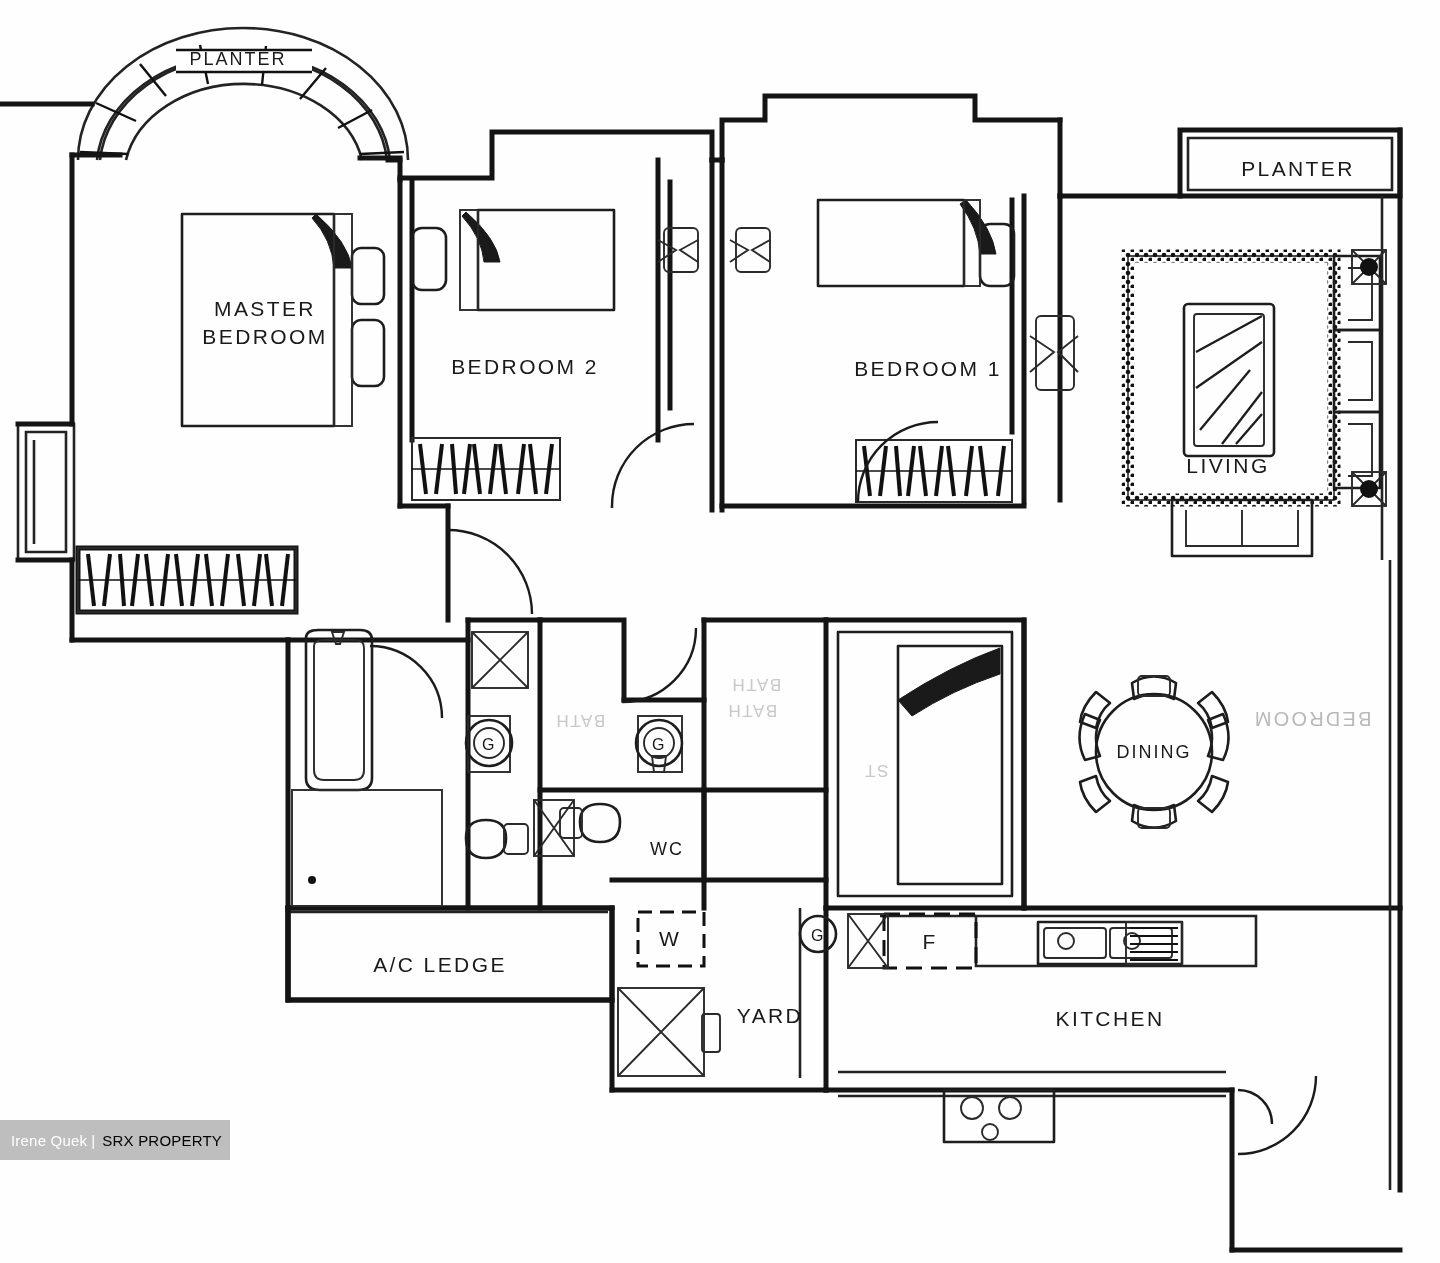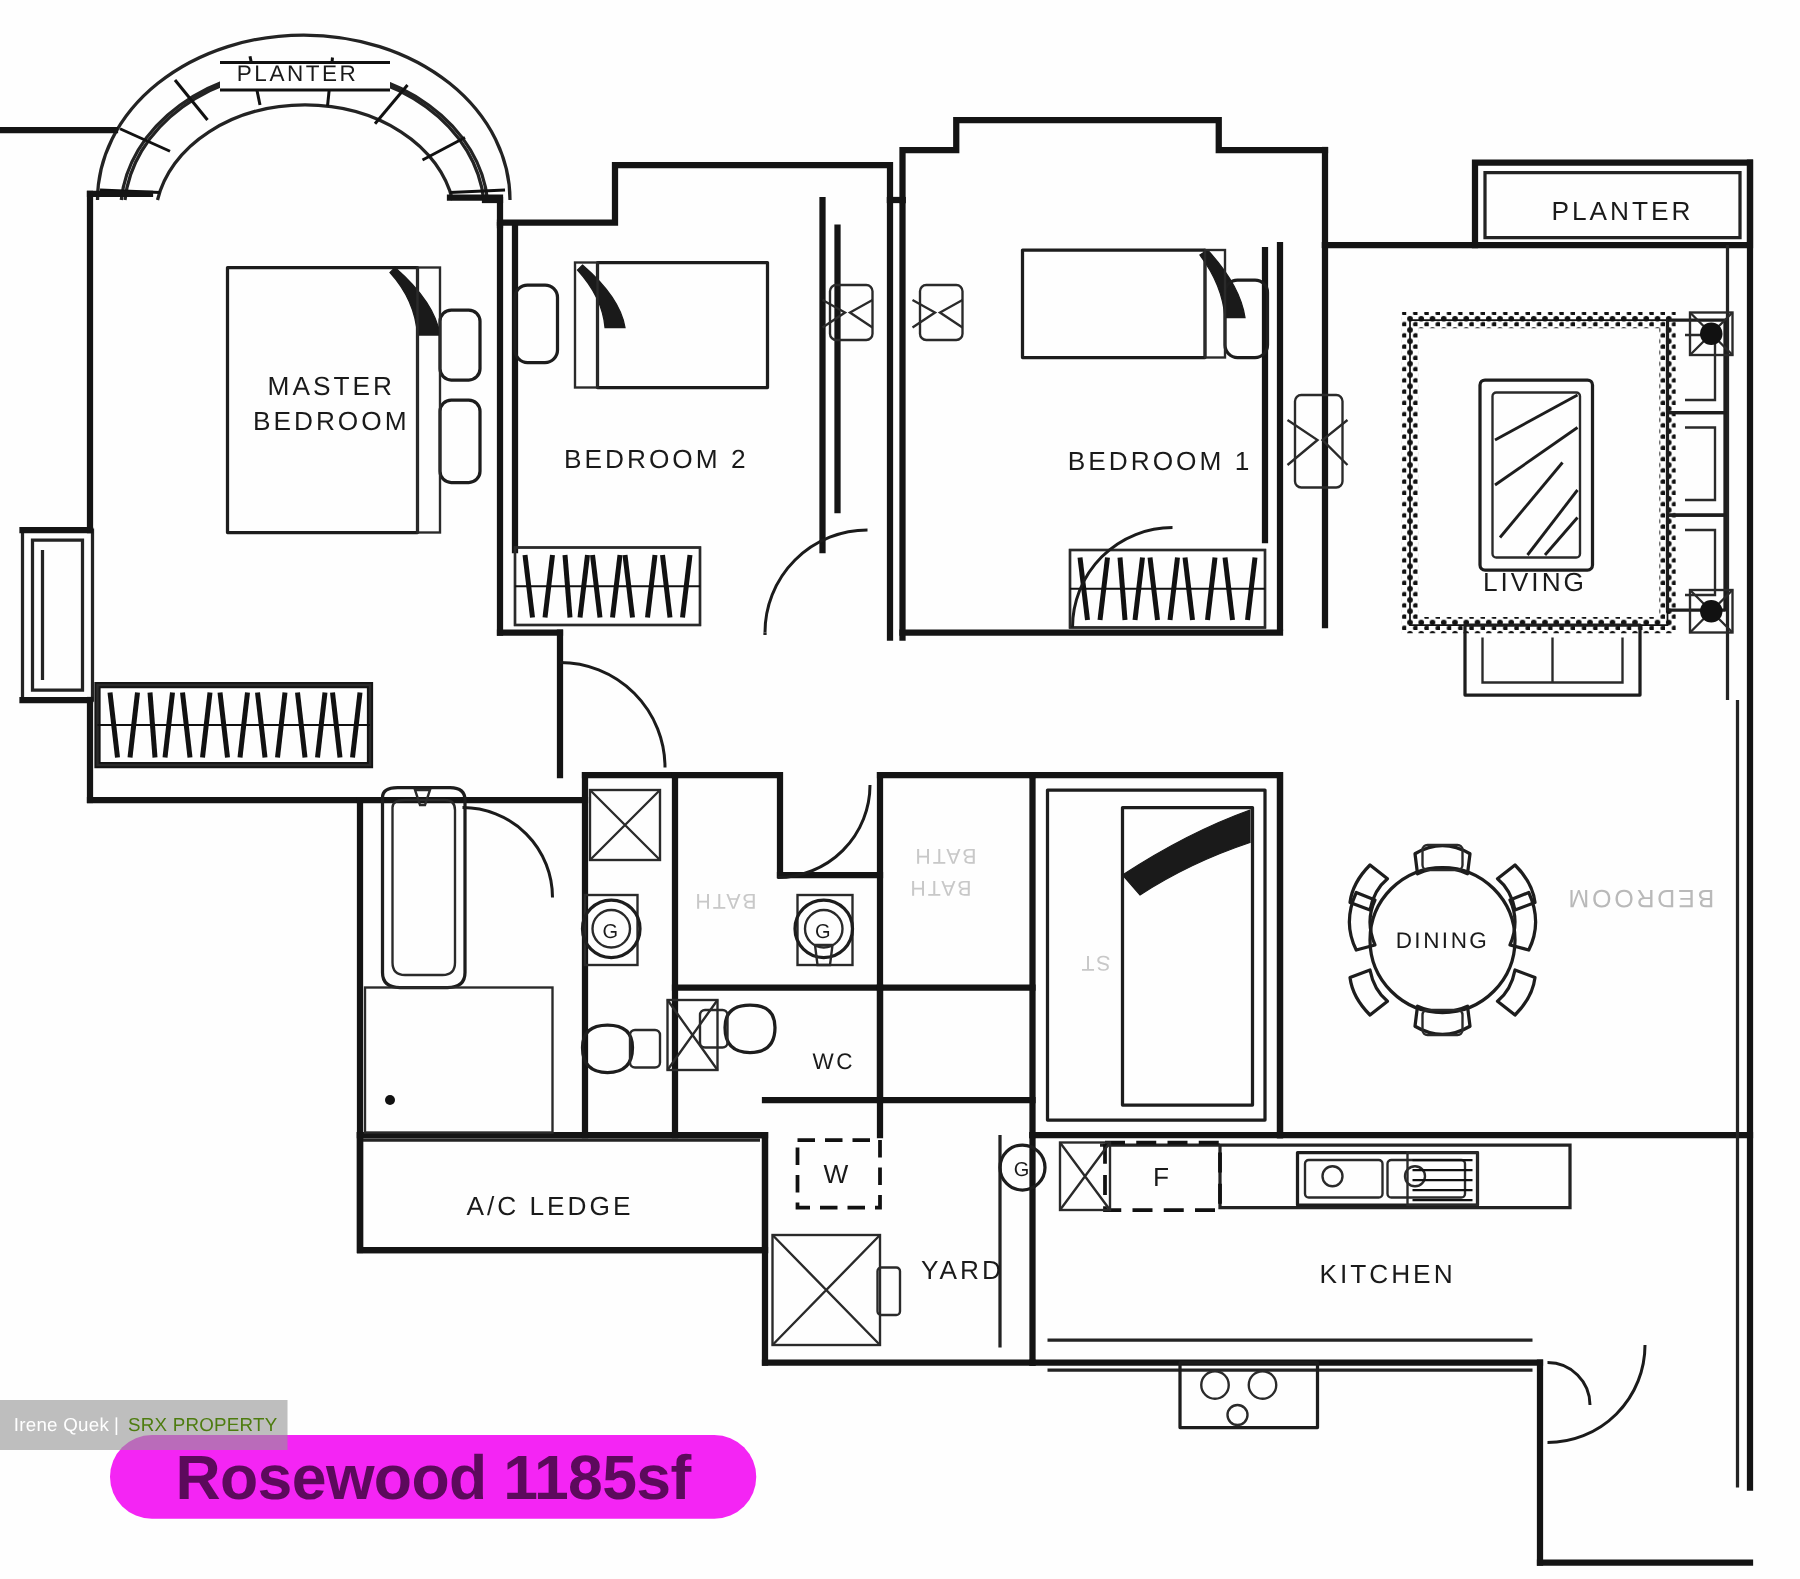--- a/index.html
+++ b/index.html
@@ -32,21 +32,21 @@
   
   #watermark{
     position:absolute;left:0;top:1120px;width:230px;height:40px;
     background:rgba(150,150,150,0.62);
     display:flex;align-items:center;
     box-sizing:border-box;padding-left:11px;
     font-size:15px;color:#ffffff;letter-spacing:.2px;
     font-family:"Liberation Sans", sans-serif;
     z-index:30;
   }
-  #watermark .brand{color:#4d7c0f;margin-left:3px;}
+  #watermark .brand{color:#000000;margin-left:3px;}
   #watermark .sep{margin:0 4px;color:#fff;}
 
   
   #title-pill{
     position:absolute;left:88px;top:1148px;
     width:517px;height:67px;border-radius:34px;
     background:#f425f4;
     display:flex;align-items:center;justify-content:center;
     z-index:25;
   }
@@ -444,17 +444,14 @@
   <text class="lbl lbl-ghost2" x="876" y="765" transform="rotate(180 876 765)">ST</text>
 
 </svg>
 
 <div id="watermark">
   <span>Irene Quek</span>
   <span class="sep">|</span>
   <span class="brand">SRX PROPERTY</span>
 </div>
 
-<div id="title-pill">
-  <span class="ttl">Rosewood 1185sf</span>
+
 </div>
 
-</div>
-
 </body></html>

